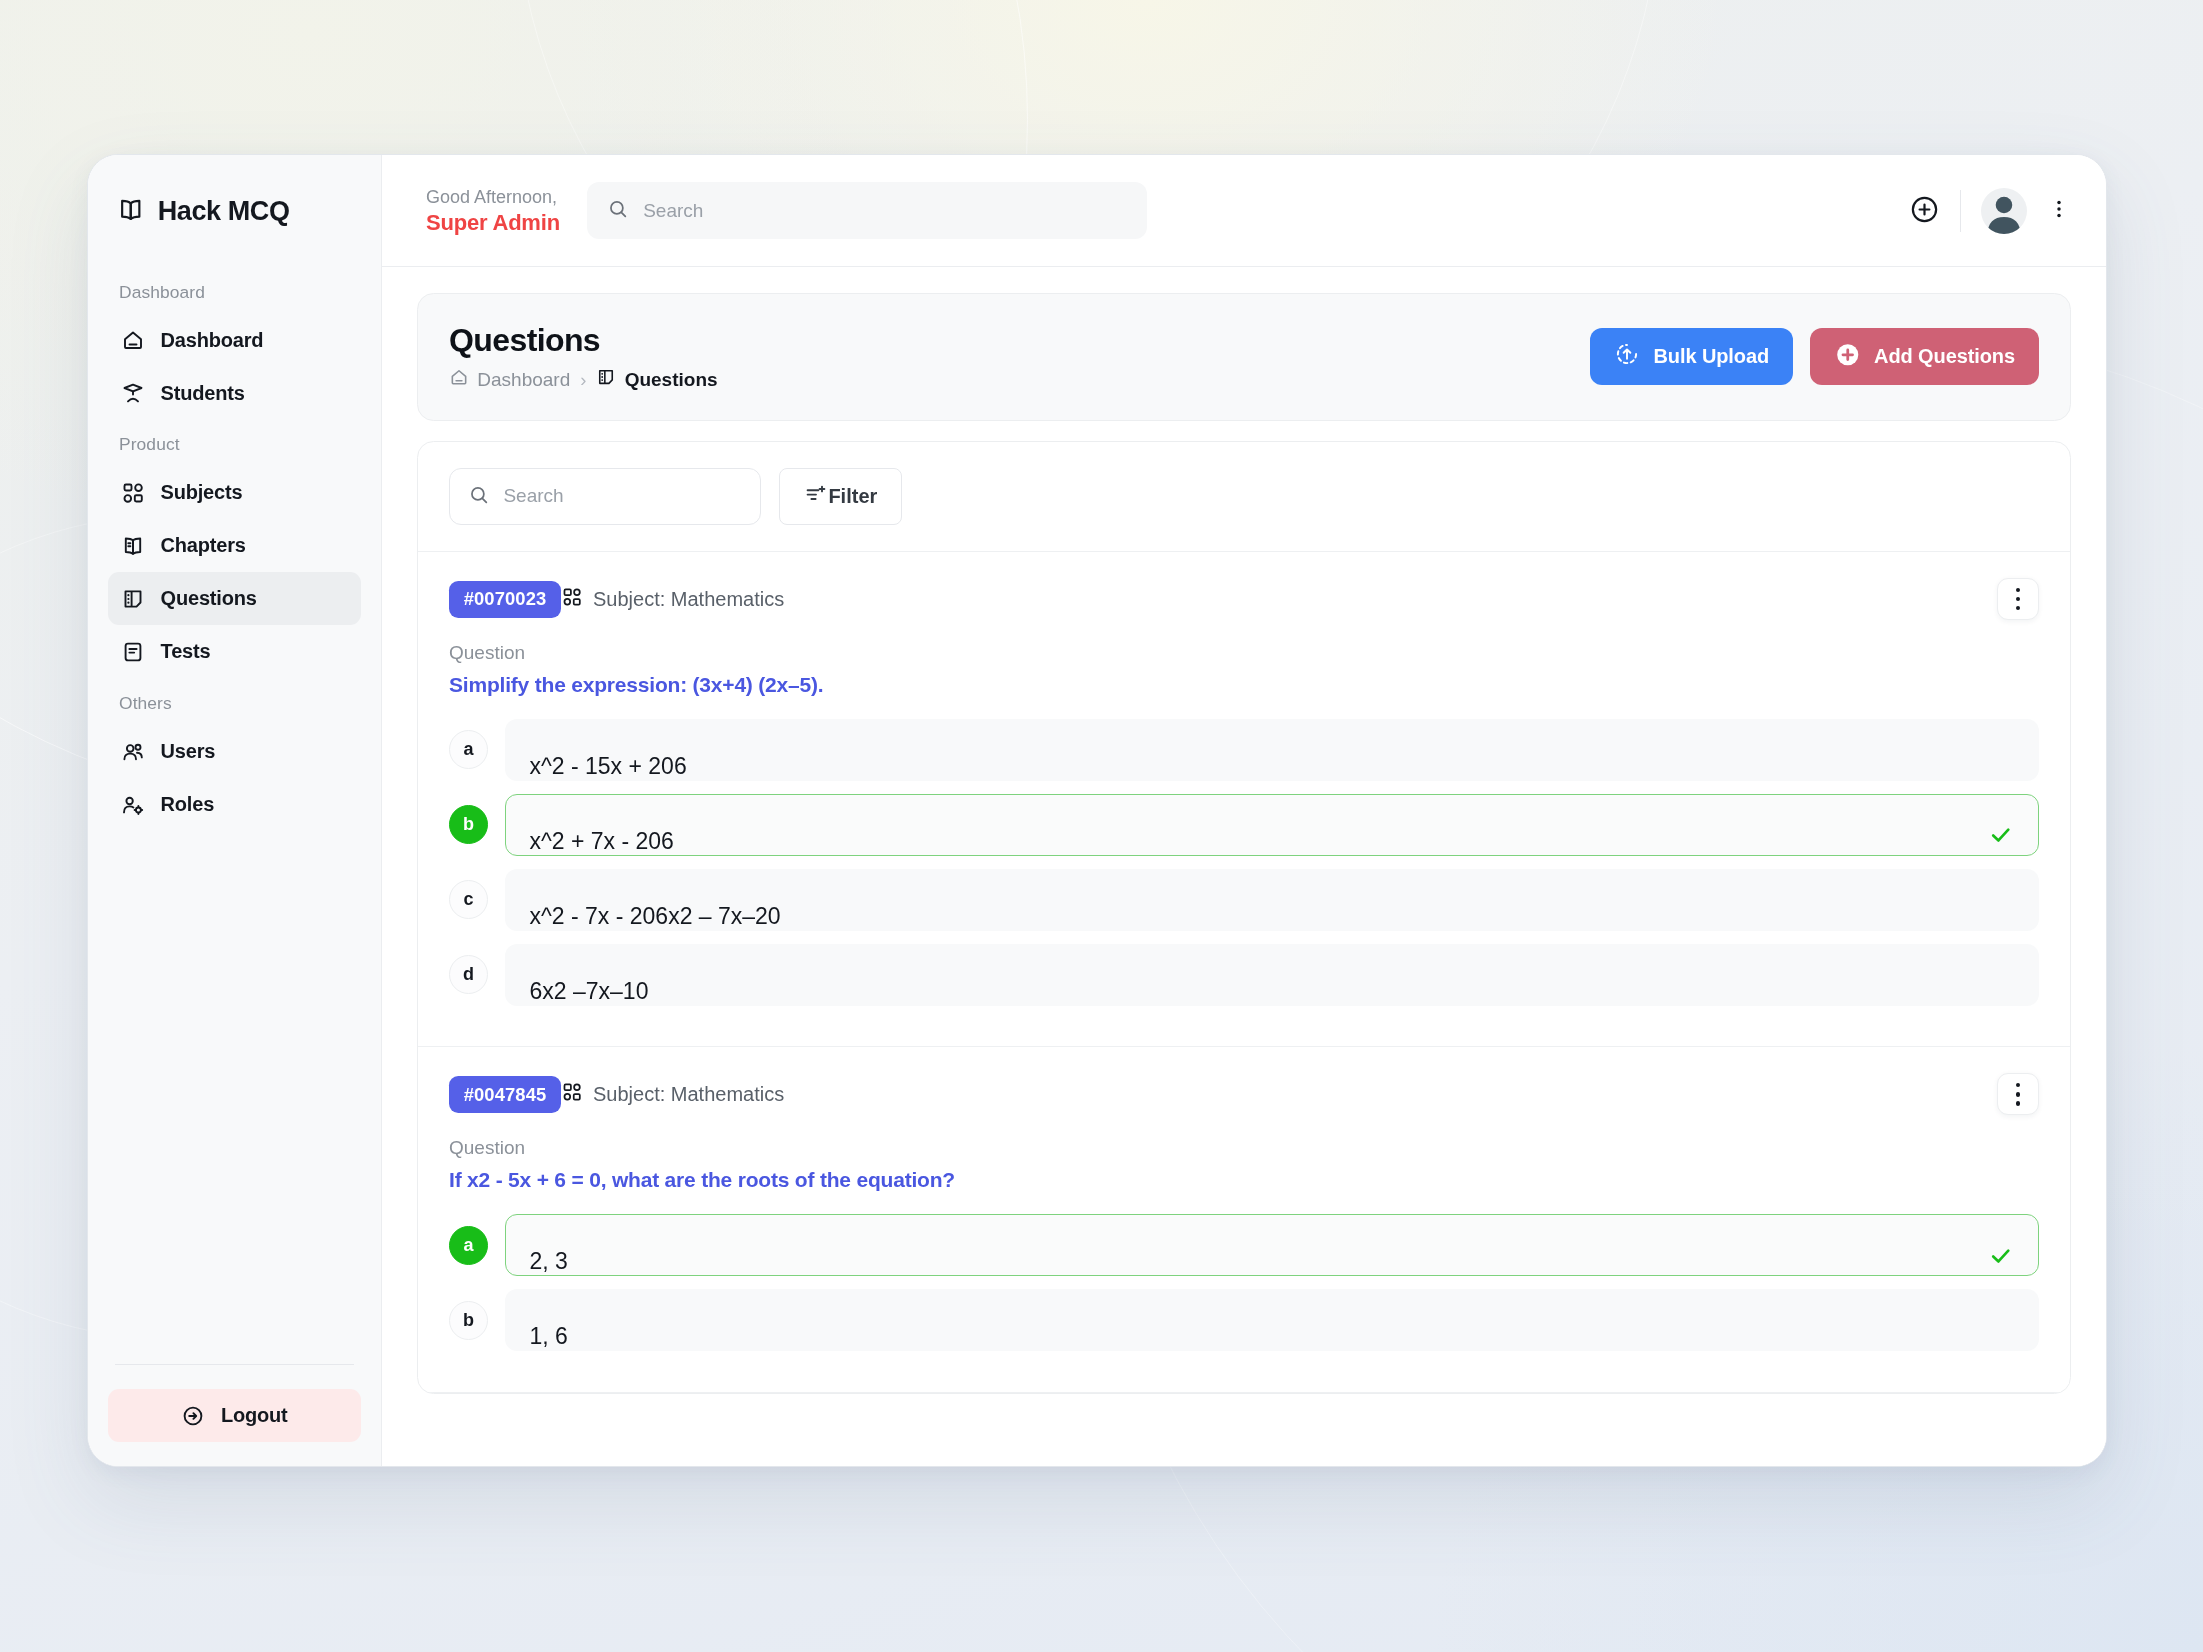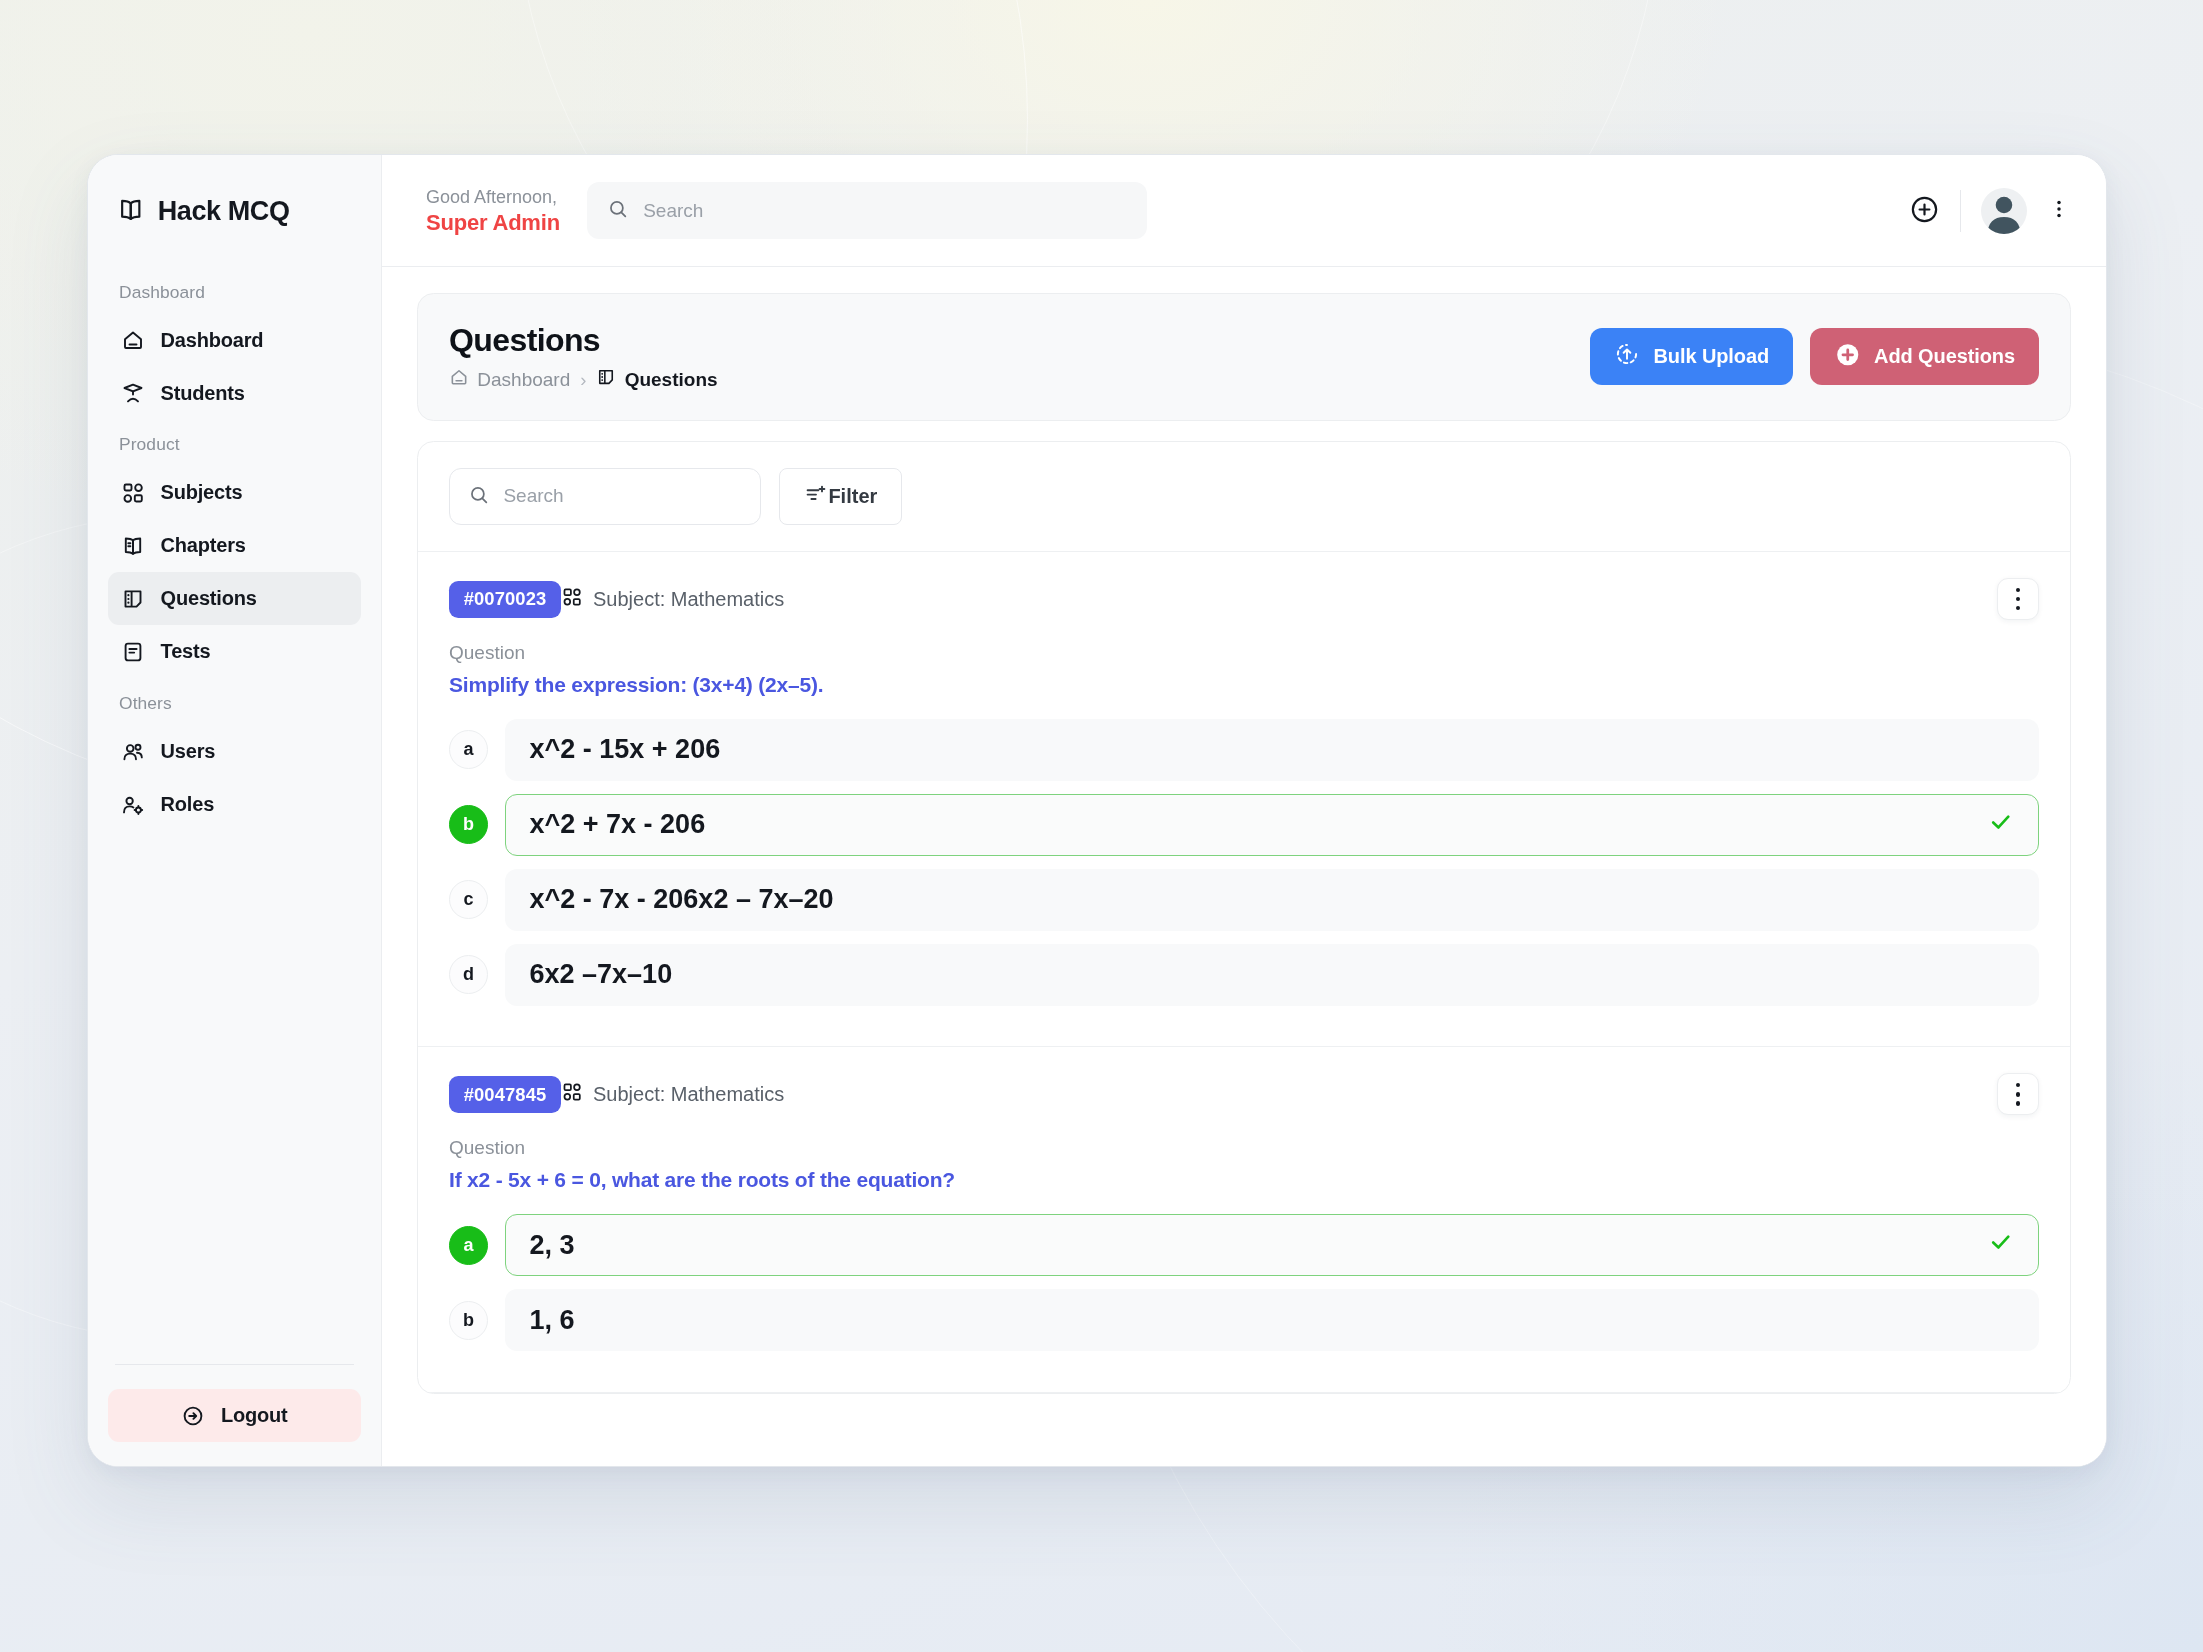--- a/index.html
+++ b/index.html
@@ -370,26 +370,25 @@
     border-color: #18bd18;
     color: #ffffff;
   }
   .opt-body {
     flex: 1 1 auto;
     min-height: 62px;
     background: #f8f9fa;
     border: 0.9px solid transparent;
     border-radius: 12px;
     display: flex;
-    align-items: center;
+    align-items: flex-end;
     padding: 0 24px;
-    font-size: 27px;
+    font-size: 23px;
     color: #14181f;
     cursor: pointer;
-    font-weight: bold;
   }
   .opt-body.correct {
     background: #fafbfb;
     border-color: #7ed37e;
   }
   .opt-check { margin-left: auto; display: none; }
   .opt-body.correct .opt-check { display: block; }
 </style>
 </head>
 <body>

